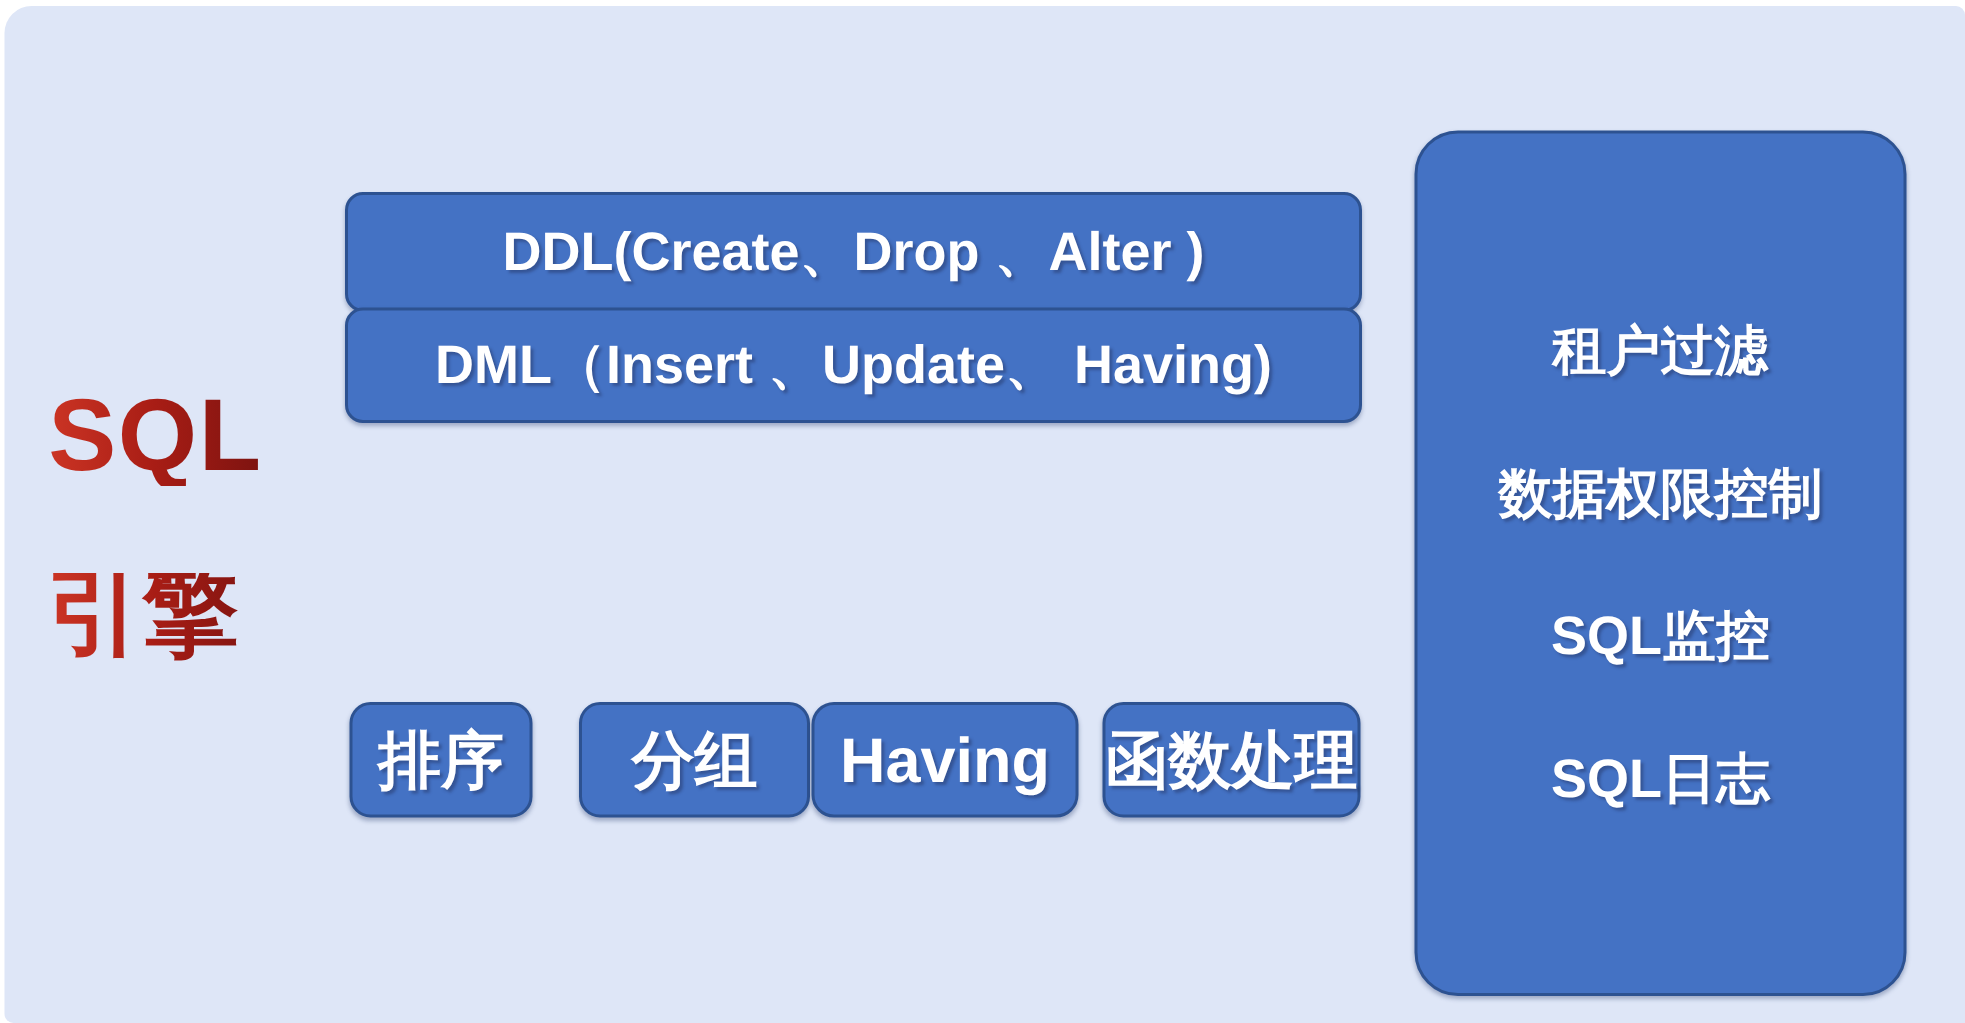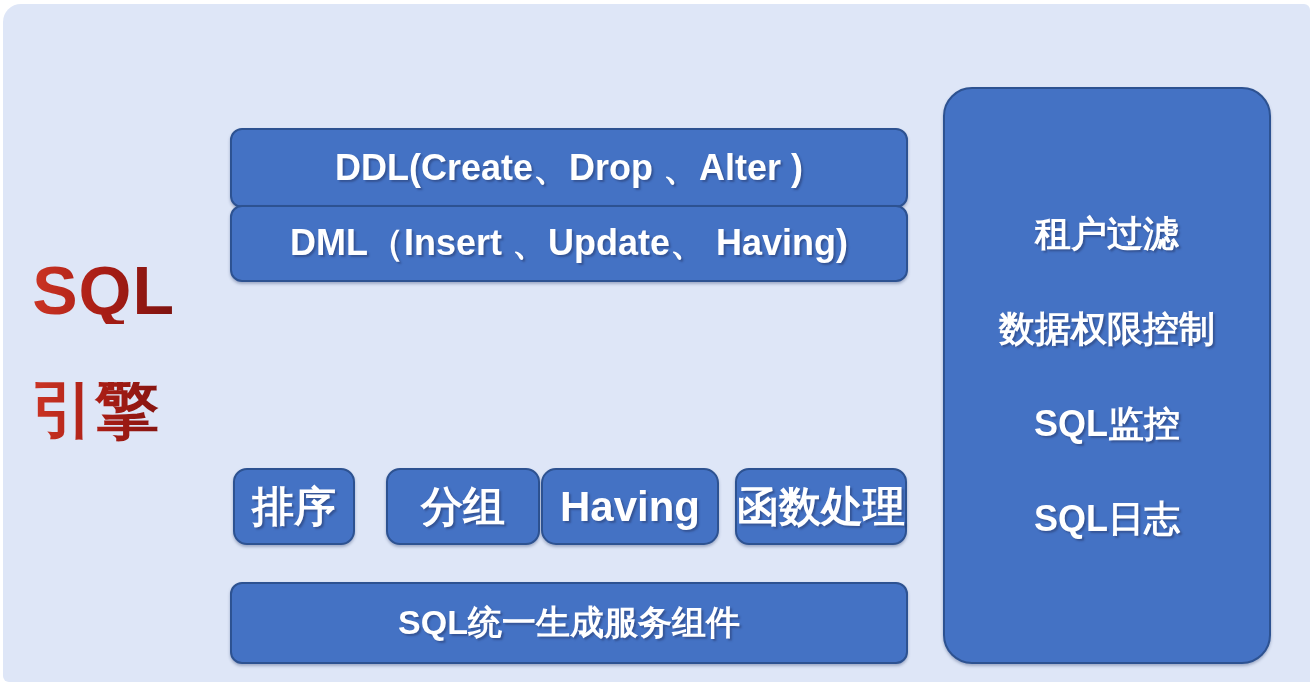--- a/index.html
+++ b/index.html
@@ -110,23 +110,20 @@
   <div class="box small-box" id="clause-1">
     <span>分组</span>
   </div>
   <div class="box small-box" id="clause-2">
     <span>Having</span>
   </div>
   <div class="box small-box" id="clause-3">
     <span>函数处理</span>
   </div>
 
-  <div class="box" id="box-bottom">
-    <span>SQL统一生成服务组件</span>
-  </div>
 
   <div id="side-panel">
     <div class="panel-item">租户过滤</div>
     <div class="panel-item">数据权限控制</div>
     <div class="panel-item">SQL监控</div>
     <div class="panel-item">SQL日志</div>
   </div>
 
 </div>
 

